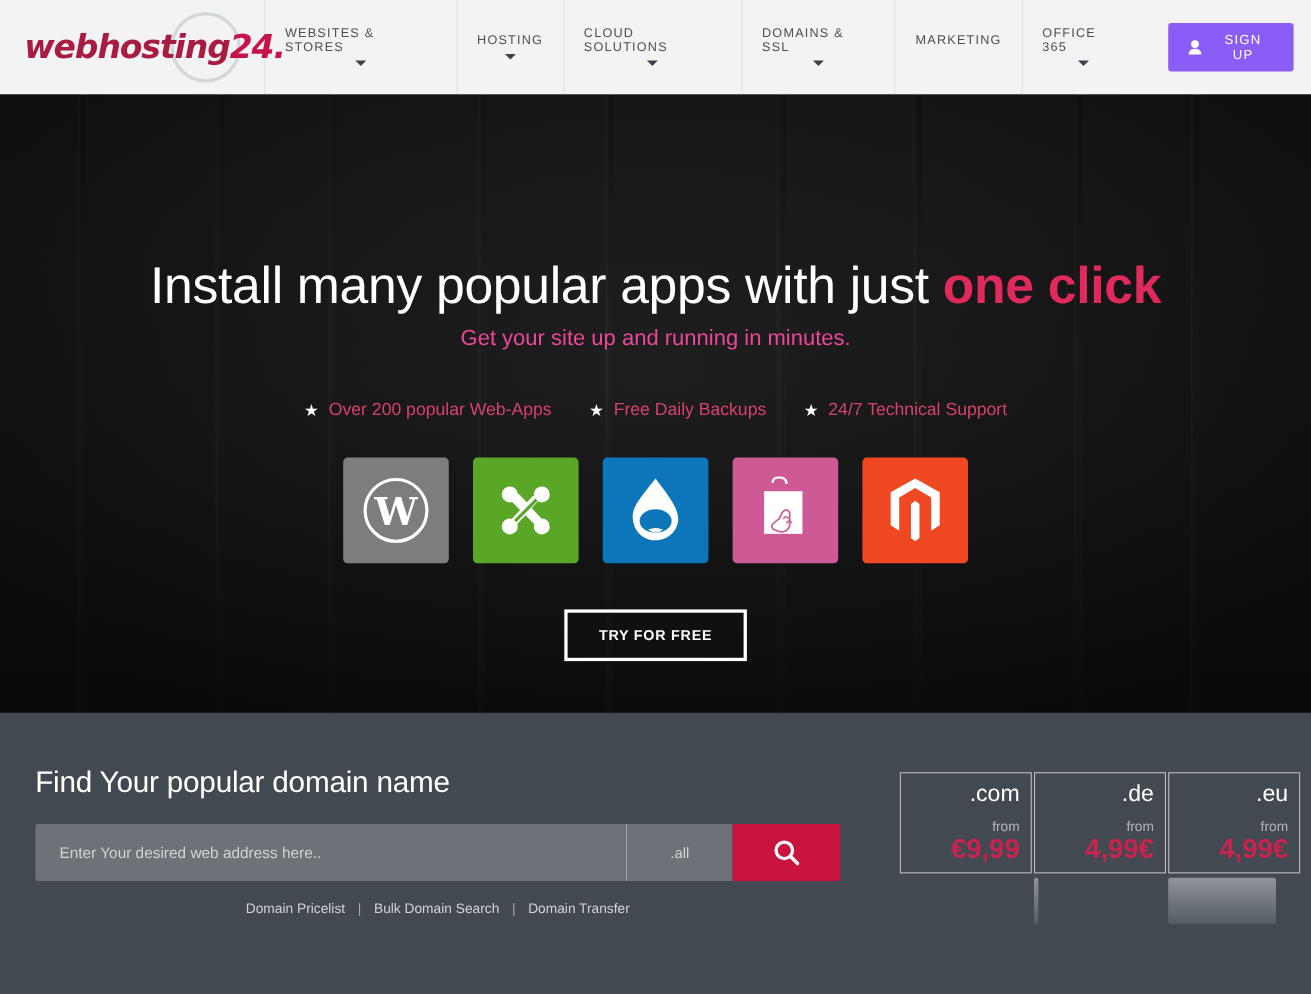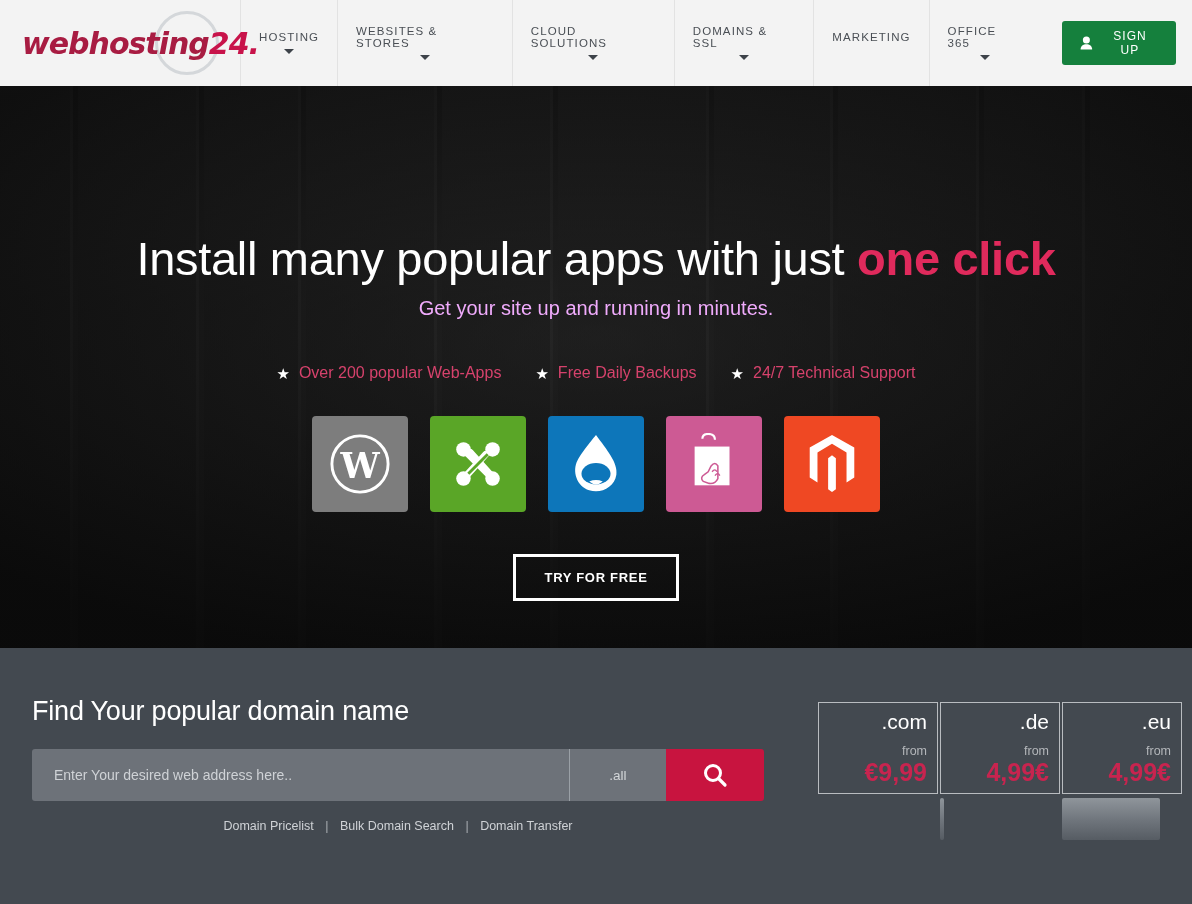--- a/index.html
+++ b/index.html
@@ -49,21 +49,21 @@
     border-left: 5px solid transparent;
     border-right: 5px solid transparent;
     border-top: 5px solid #3d4249;
   }
   .caret.hidden { visibility: hidden; }
 
   .signup-wrap {
     display: flex; align-items: center; padding: 0 16px 0 22px;
   }
   .signup-btn {
-    background: #15803d; color: #fff; border: none; border-radius: 3px;
+    background: #8b5cf6; color: #fff; border: none; border-radius: 3px;
     height: 44px; padding: 0 18px; display: flex; align-items: center;
     gap: 9px; font-size: 12px; letter-spacing: 1.1px; cursor: pointer;
     font-family: "Liberation Sans", sans-serif;
   }
   .user-icon { display: block; }
 
   
   .hero {
     position: relative; width: 1192px; height: 562px;
     overflow: hidden; background: #171717;
@@ -86,21 +86,21 @@
   .hero-content {
     position: relative; z-index: 3; text-align: center;
     padding-top: 148px;
   }
   .hero-title {
     font-size: 47px; color: #ffffff; font-weight: normal;
     letter-spacing: -0.3px; line-height: 1.05;
   }
   .hero-title .accent { color: #e02a5c; font-weight: bold; }
   .hero-sub {
-    font-size: 20px; color: #f0abfc; margin-top: 14px; font-weight: normal;
+    font-size: 20px; color: #ec4899; margin-top: 14px; font-weight: normal;
   }
   .hero-feats {
     display: flex; justify-content: center; align-items: center;
     gap: 34px; margin-top: 44px;
   }
   .feat { display: flex; align-items: center; gap: 9px; }
   .feat-star { color: #ffffff; font-size: 15px; line-height: 1; }
   .feat-text { color: #d6426c; font-size: 16px; }
 
   .apps {
@@ -177,25 +177,25 @@
 <body>
 
 <div class="header">
   <div class="logo-wrap">
     <div class="logo-ring"></div>
     <div class="logo-text"><span class="logo-a">webhosting</span><span class="logo-b">24</span><span class="logo-dot">.</span></div>
   </div>
 
   <nav class="nav">
     <div class="nav-item">
+      <span class="nav-label">WEBSITES &amp; STORES</span>
+      <span class="caret"></span>
+    </div>
+    <div class="nav-item">
       <span class="nav-label">HOSTING</span>
-      <span class="caret"></span>
-    </div>
-    <div class="nav-item">
-      <span class="nav-label">WEBSITES &amp; STORES</span>
       <span class="caret"></span>
     </div>
     <div class="nav-item">
       <span class="nav-label">CLOUD SOLUTIONS</span>
       <span class="caret"></span>
     </div>
     <div class="nav-item">
       <span class="nav-label">DOMAINS &amp; SSL</span>
       <span class="caret"></span>
     </div>

